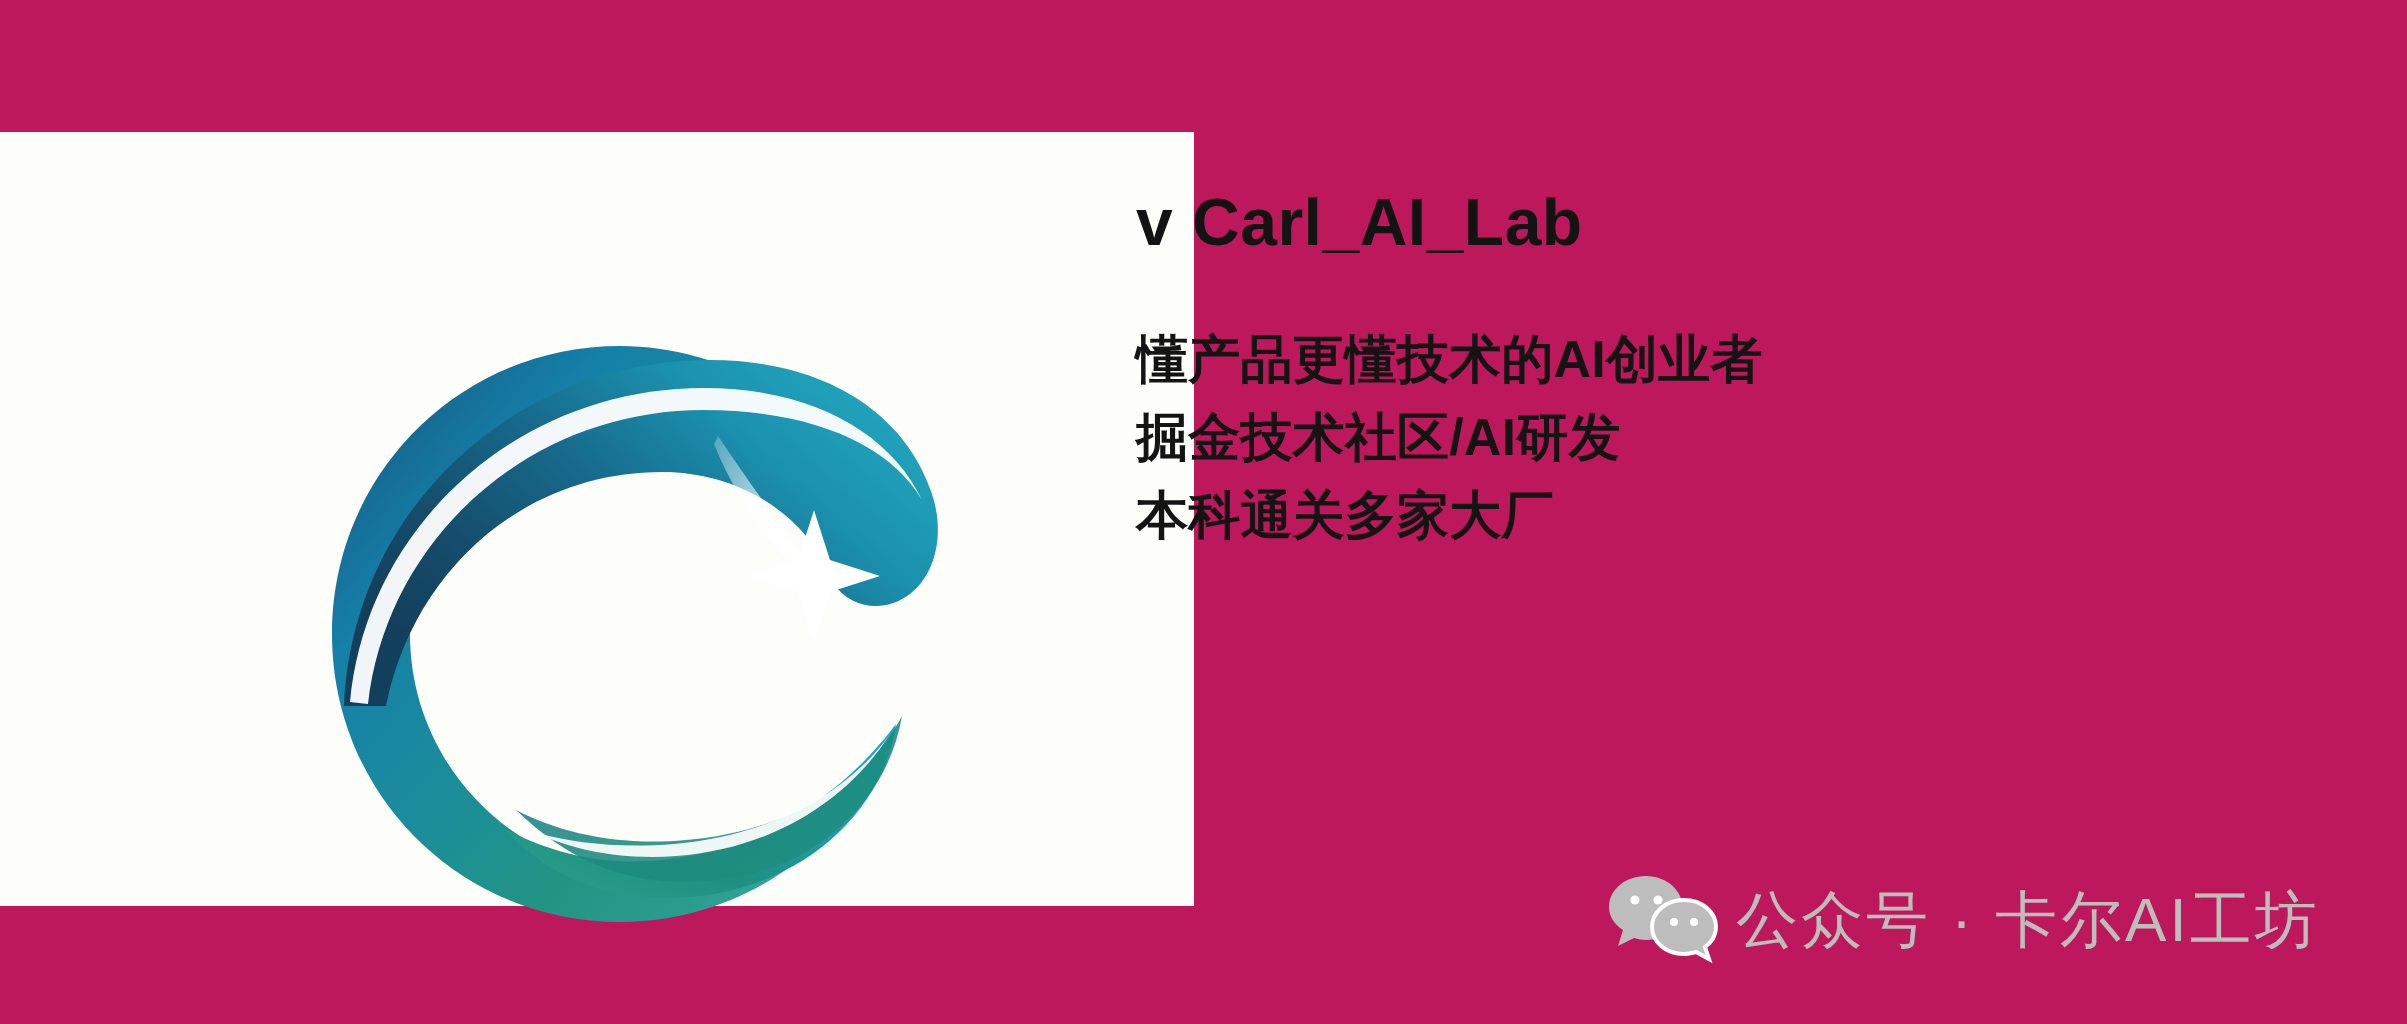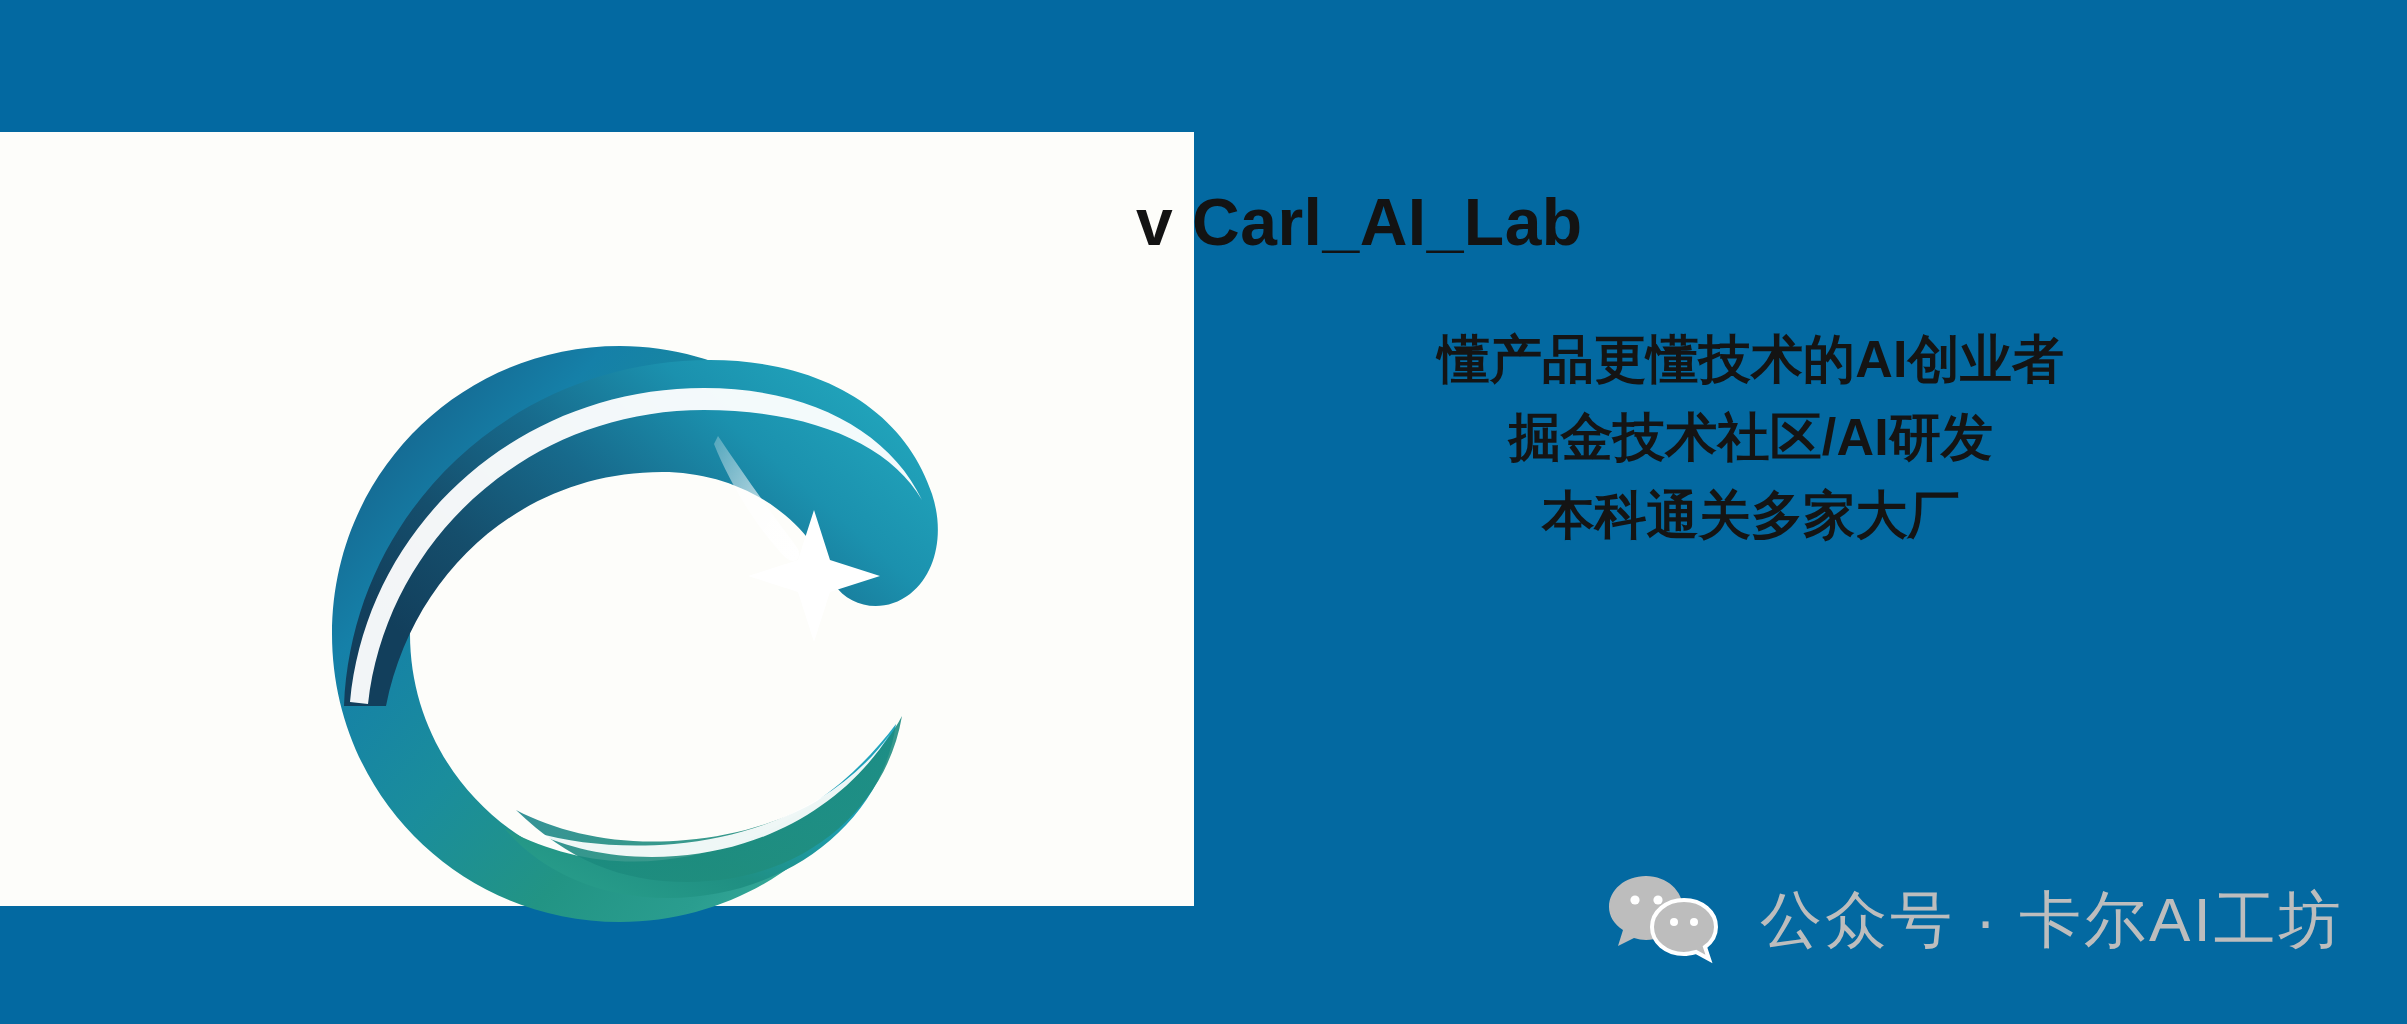--- a/index.html
+++ b/index.html
@@ -13,21 +13,21 @@
     position: relative;
     overflow: hidden;
     font-family: "Liberation Sans", "DejaVu Sans", sans-serif;
     -webkit-font-smoothing: antialiased;
   }
 
   
   #profile-card {
     position: absolute;
     inset: 0;
-    background: #0369a1;
+    background: #be185d;
   }
 
   
   .logo-panel {
     position: absolute;
     left: 0px;
     top: 132px;
     width: 1194px;
     height: 774px;
     background: #fdfdfa;
@@ -58,39 +58,38 @@
     line-height: 1.12;
     white-space: nowrap;
     margin: 0;
   }
 
   .bio-list {
     list-style: none;
     margin: 0;
     padding: 0;
     margin-top: 60px;
-    text-align: center;
   }
   .bio-list li {
     font-size: 52px;
     font-weight: 700;
     color: #141414;
     line-height: 1.50;
     letter-spacing: 0.2px;
     white-space: nowrap;
   }
 
   
   .watermark {
     position: absolute;
     left: 1608px;
     top: 874px;
     display: flex;
     align-items: center;
-    gap: 40px;
+    gap: 16px;
   }
   .wechat-icon {
     width: 112px;
     height: 92px;
     flex: 0 0 auto;
   }
   .wechat-icon svg { display: block; width: 100%; height: 100%; }
 
   .watermark-label {
     font-size: 62px;

